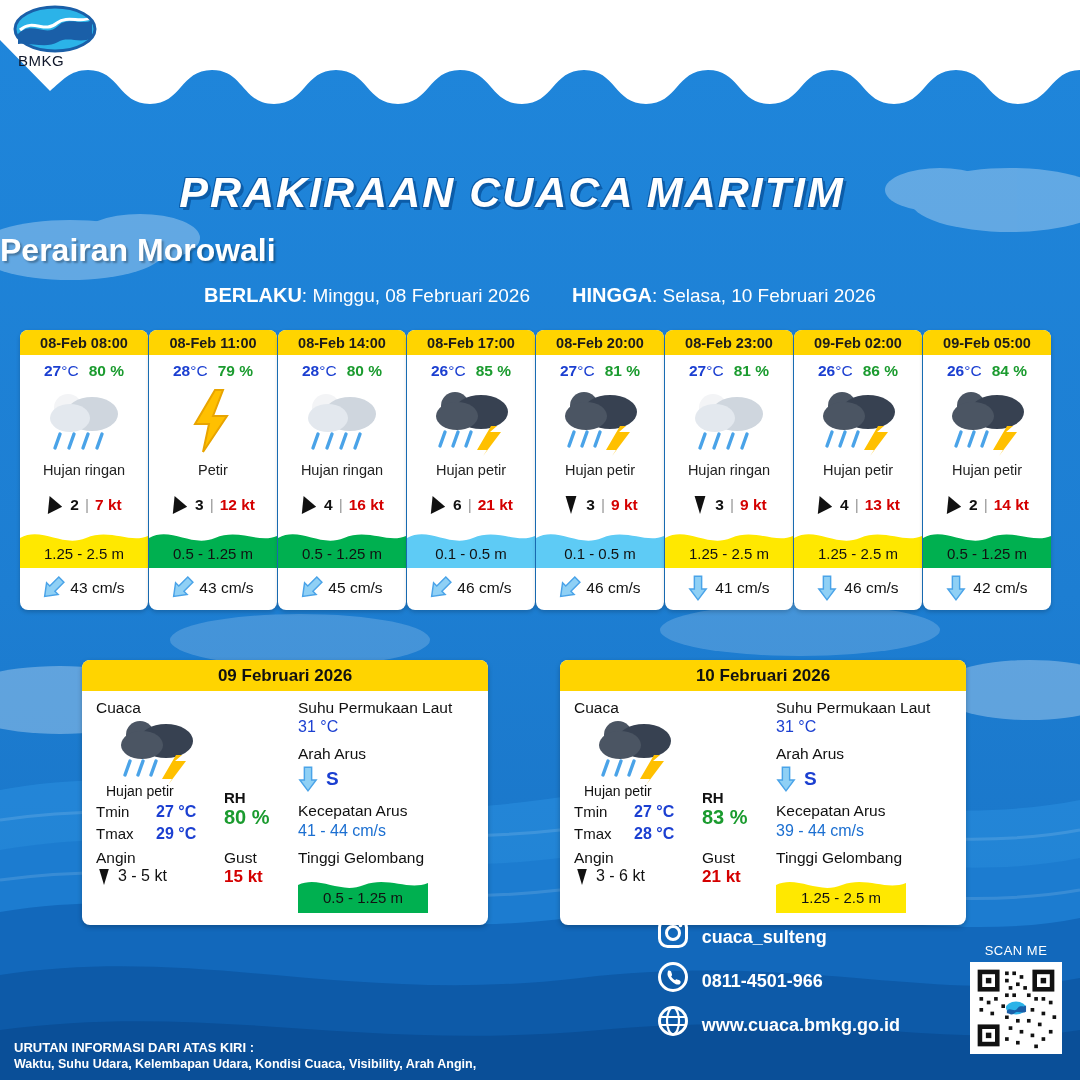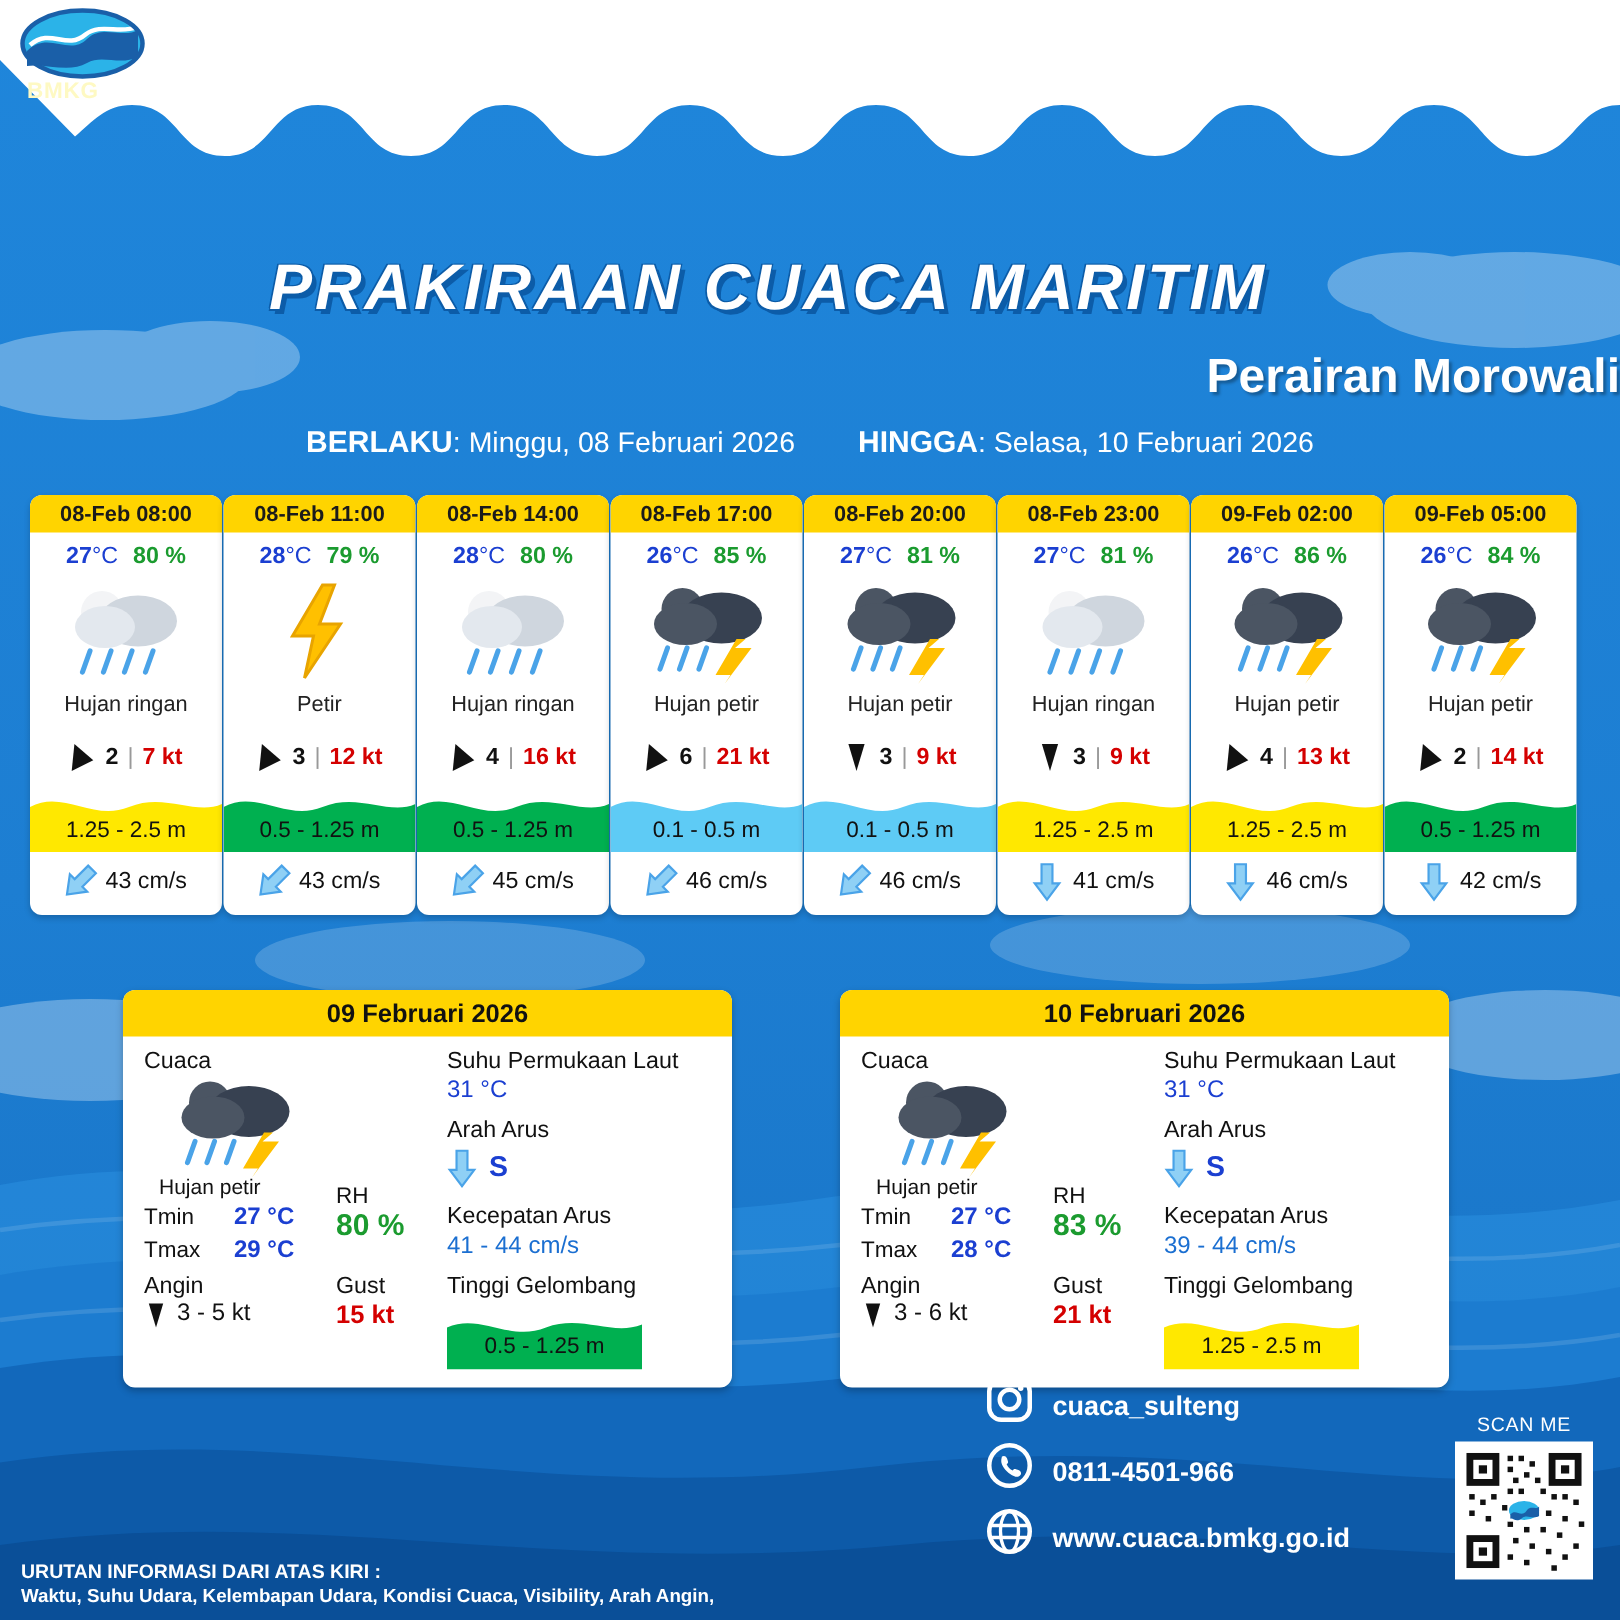--- a/index.html
+++ b/index.html
@@ -25,34 +25,34 @@
   .header-line1 {
     font-size: 18.5px; font-weight: bold; letter-spacing: .2px;
     text-shadow: 1px 1px 1px rgba(0,0,0,.25);
   }
   .header-line2 {
     font-size: 21px; font-weight: bold; margin-top: 2px;
     text-shadow: 1px 1px 1px rgba(0,0,0,.25);
   }
   .logo { position: absolute; left: 12px; top: 4px; width: 86px; height: 66px; }
   .logo-text {
-    position: absolute; left: 18px; top: 52px; color: #fef9c3;
-    font-size: 15px; font-weight: bold; letter-spacing: .5px;
+    position: absolute; left: 18px; top: 52px; color: #0f172a;
+    font-size: 15px; font-weight: normal; letter-spacing: .5px;
   }
 
   
   .main-title {
     position: absolute; top: 168px; width: 1024px; text-align: center;
     font-size: 43px; font-weight: bold; color: #ffffff;
     letter-spacing: 2px; font-style: italic;
     text-shadow: 3px 3px 0 #0c5ca8, -1px -1px 0 #0c5ca8, 1px -1px 0 #0c5ca8, -1px 1px 0 #0c5ca8;
     z-index: 5;
   }
   .sub-title {
-    position: absolute; top: 232px; width: 1080px; text-align: right;
+    position: absolute; top: 232px; width: 1080px; text-align: left;
     font-size: 32px; font-weight: bold; color: #ffffff;
     text-shadow: 2px 2px 2px rgba(0,0,0,.3);
     z-index: 5;
   }
   .validity {
     position: absolute; top: 284px; width: 1080px; text-align: center;
     color: #ffffff; font-size: 19px; z-index: 5;
   }
   .validity b { font-weight: bold; font-size: 20px; }
   .validity .gap { display: inline-block; width: 42px; }
@@ -122,21 +122,21 @@
   .daily-body { display: flex; padding: 8px 14px 12px; }
   .daily-left { width: 196px; position: relative; }
   .daily-right { flex: 1; padding-left: 6px; }
   .lbl { font-size: 15.5px; color: #111; }
   .daily-icon { height: 66px; display: flex; align-items: center; justify-content: flex-start; padding-left: 18px;}
   .cond-small { font-size: 14px; color: #111; padding-left: 10px; }
   .kv { display: flex; align-items: baseline; gap: 8px; margin-top: 4px; }
   .kv .k { font-size: 15px; color: #111; width: 52px; }
   .kv .v { font-size: 16px; font-weight: bold; color: #1b3fd1; }
   .rh-blk { position: absolute; left: 128px; top: 90px; }
-  .rh-k { font-size: 15px; color: #111; }
+  .rh-k { font-size: 15px; color: #111; font-weight: bold; }
   .rh-v { font-size: 20px; font-weight: bold; color: #1b9b2f; }
   .gust-blk { position: absolute; left: 128px; top: 150px; }
   .gust-v { font-size: 17px; font-weight: bold; color: #d40000; }
   .angin-blk { position: absolute; left: 0; top: 150px; }
   .angin-v { display: flex; align-items: flex-start; gap: 6px; font-size: 16px; color: #111; }
   .sst-v { font-size: 16px; color: #1b3fd1; margin-top: 1px; }
   .arah-v { display: flex; align-items: center; gap: 8px; margin-top: 2px; }
   .arah-letter { font-size: 19px; font-weight: bold; color: #1b3fd1; }
   .cur-v { font-size: 16px; color: #1b6fd1; margin-top: 2px; }
   .wave-box { margin-top: 6px; position: relative; width: 130px; height: 40px; }

